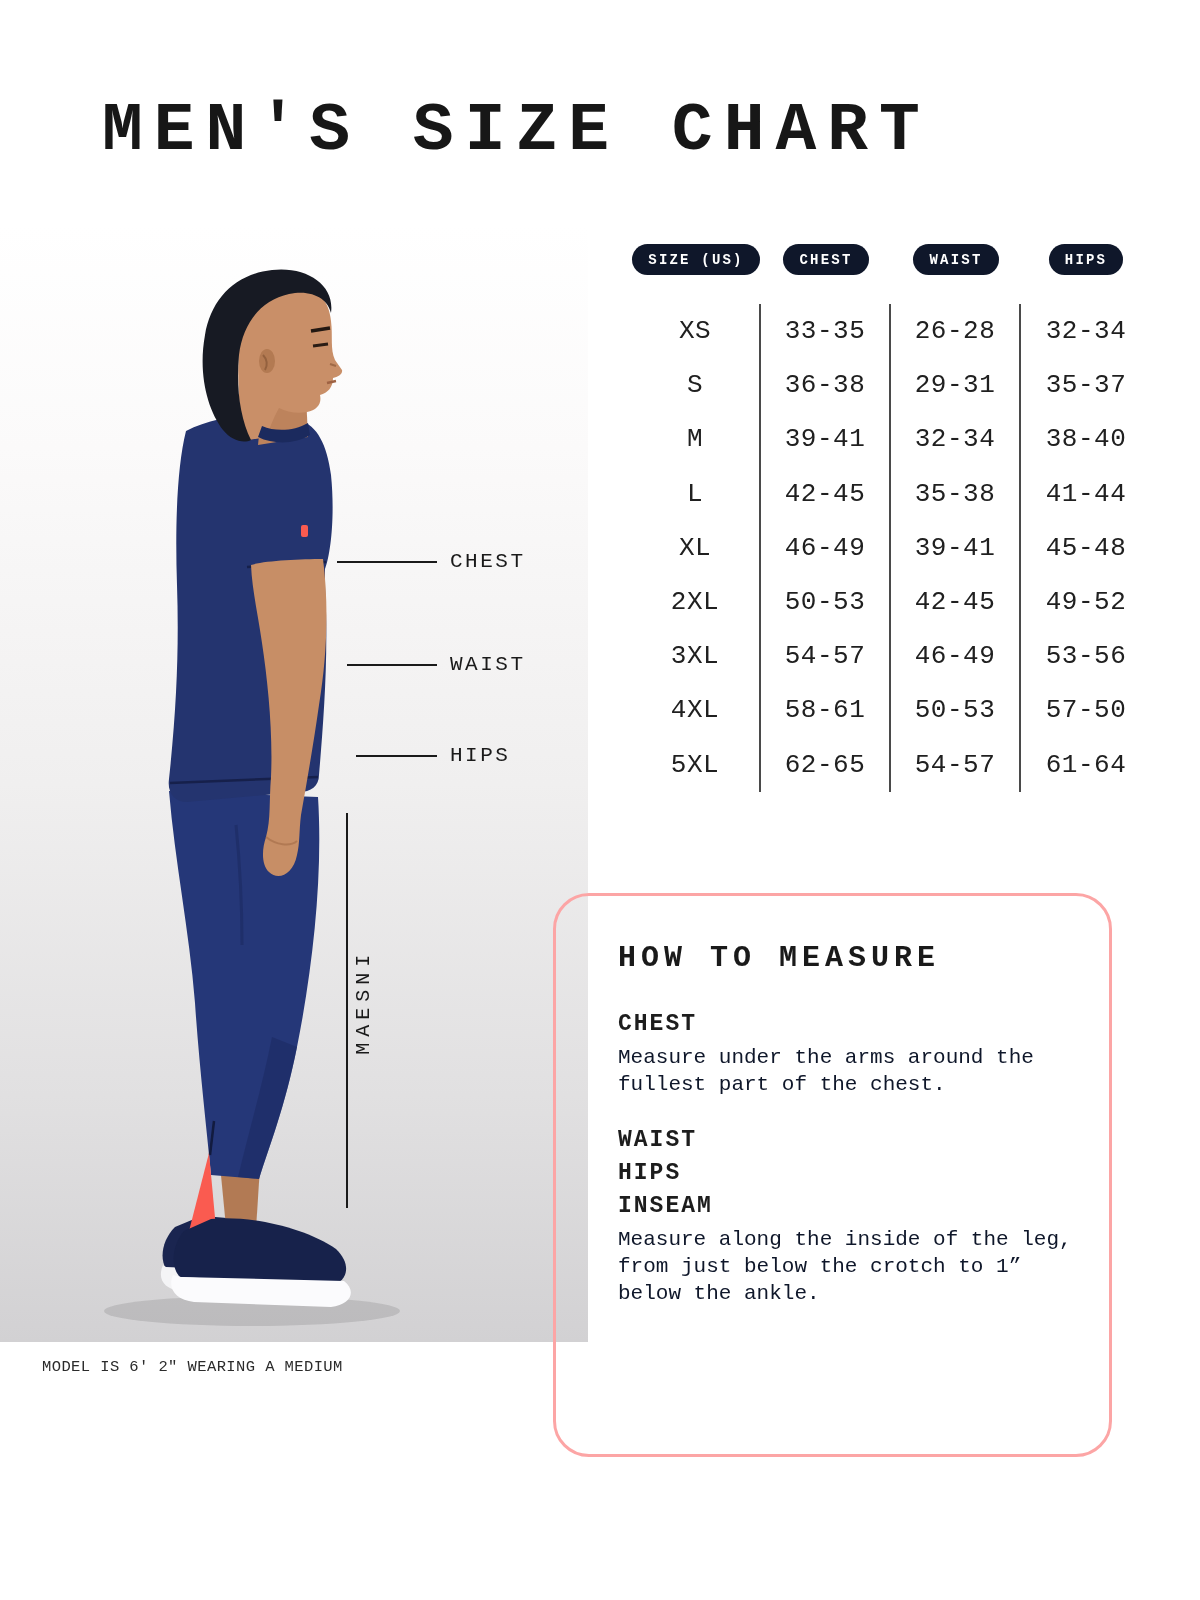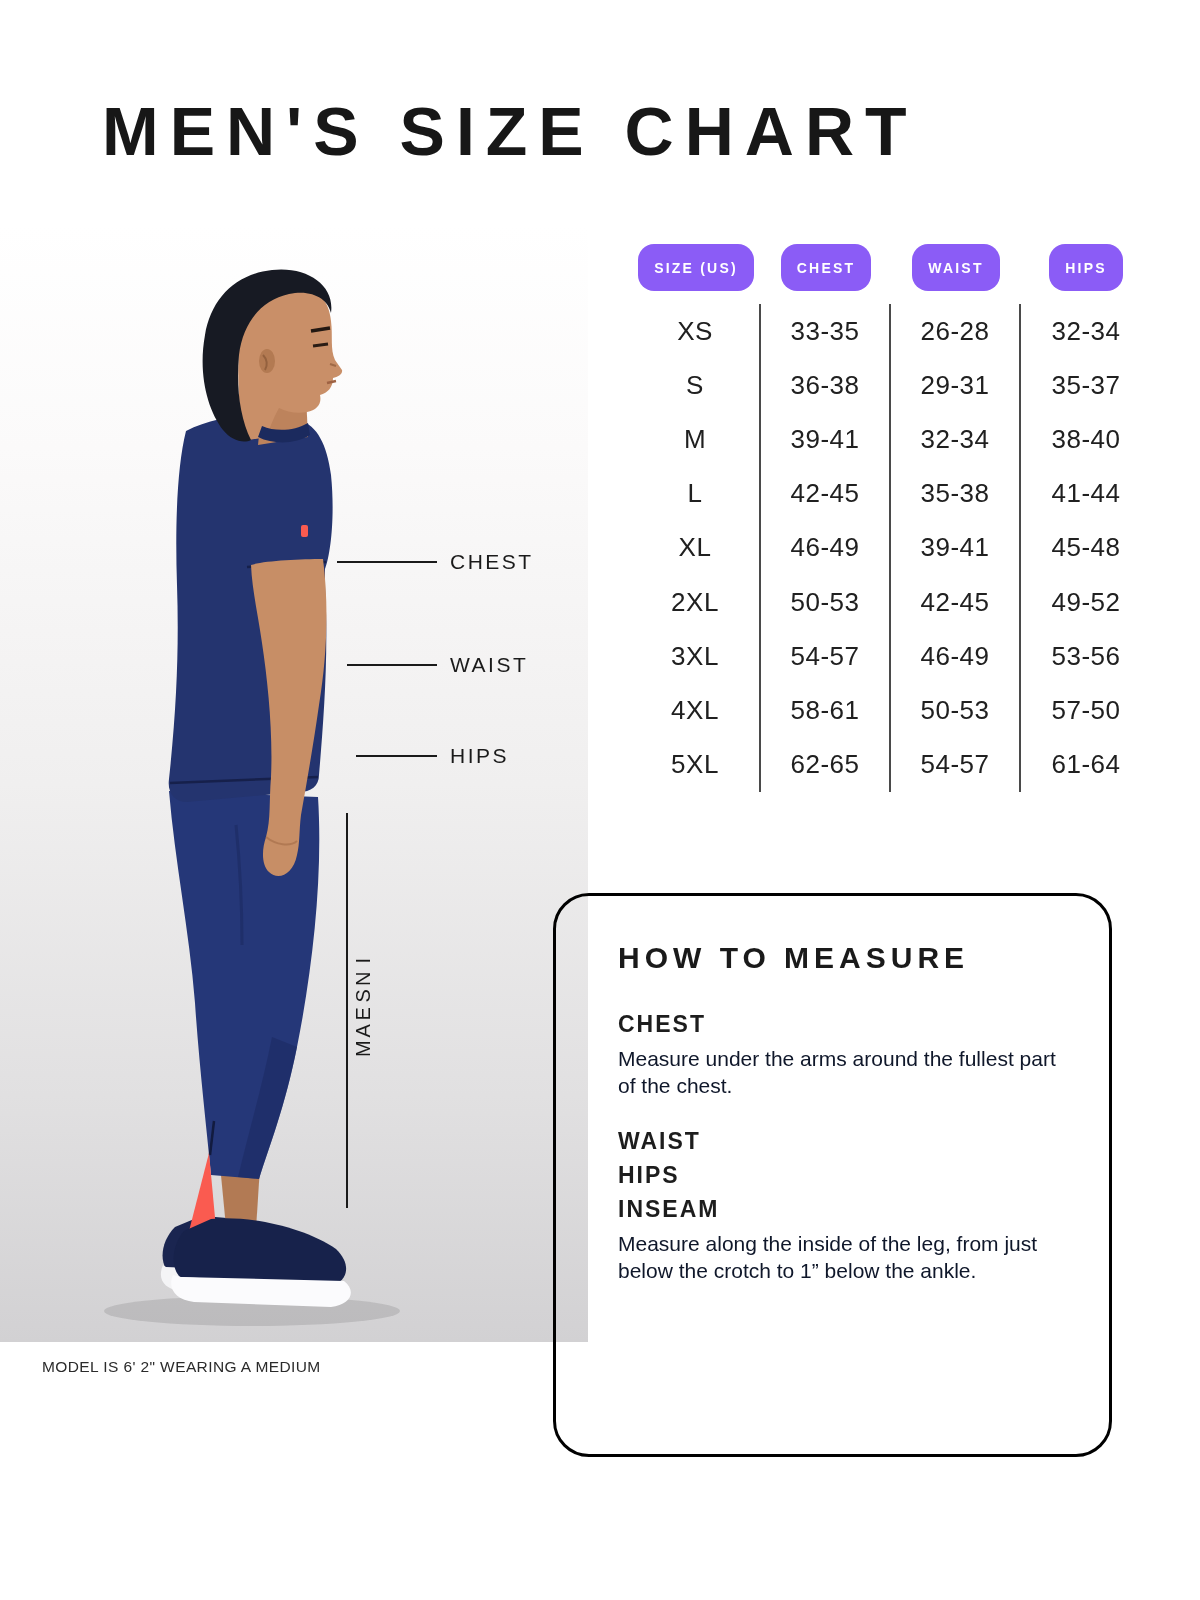--- a/index.html
+++ b/index.html
@@ -1,17 +1,17 @@
 <!DOCTYPE html>
 <html><head>
 <meta charset="utf-8">
 <style>
   html,body{margin:0;padding:0;background:#ffffff;}
   .page{position:relative;width:1200px;height:1600px;background:#ffffff;
-        font-family:Liberation Sans, sans-serif;overflow:hidden;}
+        font-family:Liberation Mono, monospace;overflow:hidden;}
 
   
   .title{position:absolute;left:102px;top:97px;margin:0;line-height:1;
          font-size:68px;font-weight:700;letter-spacing:11px;color:#171717;white-space:nowrap;}
 
   
   .photo-panel{position:absolute;left:0;top:225px;width:588px;height:1117px;
     background:linear-gradient(180deg,#ffffff 0%,#fbfafa 20%,#f0efef 50%,#e1e0e1 78%,#d2d1d3 100%);}
   .photo-panel svg{position:absolute;left:0;top:0;width:100%;height:100%;}
 
@@ -29,31 +29,31 @@
   .vletter{height:17.5px;width:30px;display:flex;align-items:center;justify-content:center;
            transform:rotate(-90deg);font-size:20px;letter-spacing:0;}
 
   .caption{position:absolute;left:42px;top:1358px;font-size:15.5px;color:#2b2b2b;letter-spacing:.4px;}
 
   
   .size-table{position:absolute;left:631px;top:244px;}
   .thead,.tr{display:grid;grid-template-columns:130px 130px 130px 130px;}
   .thead{height:60px;}
   .th{display:flex;justify-content:center;align-items:flex-start;}
-  .pill{display:inline-flex;align-items:center;justify-content:center;height:31px;padding:8px 16px;
-        border-radius:16px;background:#8b5cf6;color:#ffffff;font-size:14px;font-weight:700;
+  .pill{display:inline-flex;align-items:center;justify-content:center;height:31px;padding:0 16px;
+        border-radius:16px;background:#0f172a;color:#ffffff;font-size:14px;font-weight:700;
         letter-spacing:2.2px;white-space:nowrap;}
   .tr{height:54.2px;}
   .td{display:flex;align-items:center;justify-content:center;font-size:26px;color:#202020;
       letter-spacing:.5px;box-sizing:border-box;}
   .td.vline{border-right:2px solid #4a4a4a;}
 
   
   .measure-box{position:absolute;left:553px;top:893px;width:559px;height:564px;box-sizing:border-box;
-               border:3px solid #000000;border-radius:36px;padding:45px 36px 0 62px;background:transparent;}
+               border:3px solid #fca5a5;border-radius:36px;padding:45px 36px 0 62px;background:transparent;}
   .measure-box h2{margin:0 0 36px;font-size:30px;font-weight:700;letter-spacing:5px;color:#1a1a1a;}
   .measure-box h3{margin:0 0 7px;font-size:23px;font-weight:700;letter-spacing:2px;color:#1d1d1d;}
   .measure-box p{margin:0 0 29px;font-size:21px;line-height:27px;color:#0f172a;max-width:470px;}
 </style>
 </head>
 <body>
 
 <div class="page">
 
   <h1 class="title">MEN'S SIZE CHART</h1>

